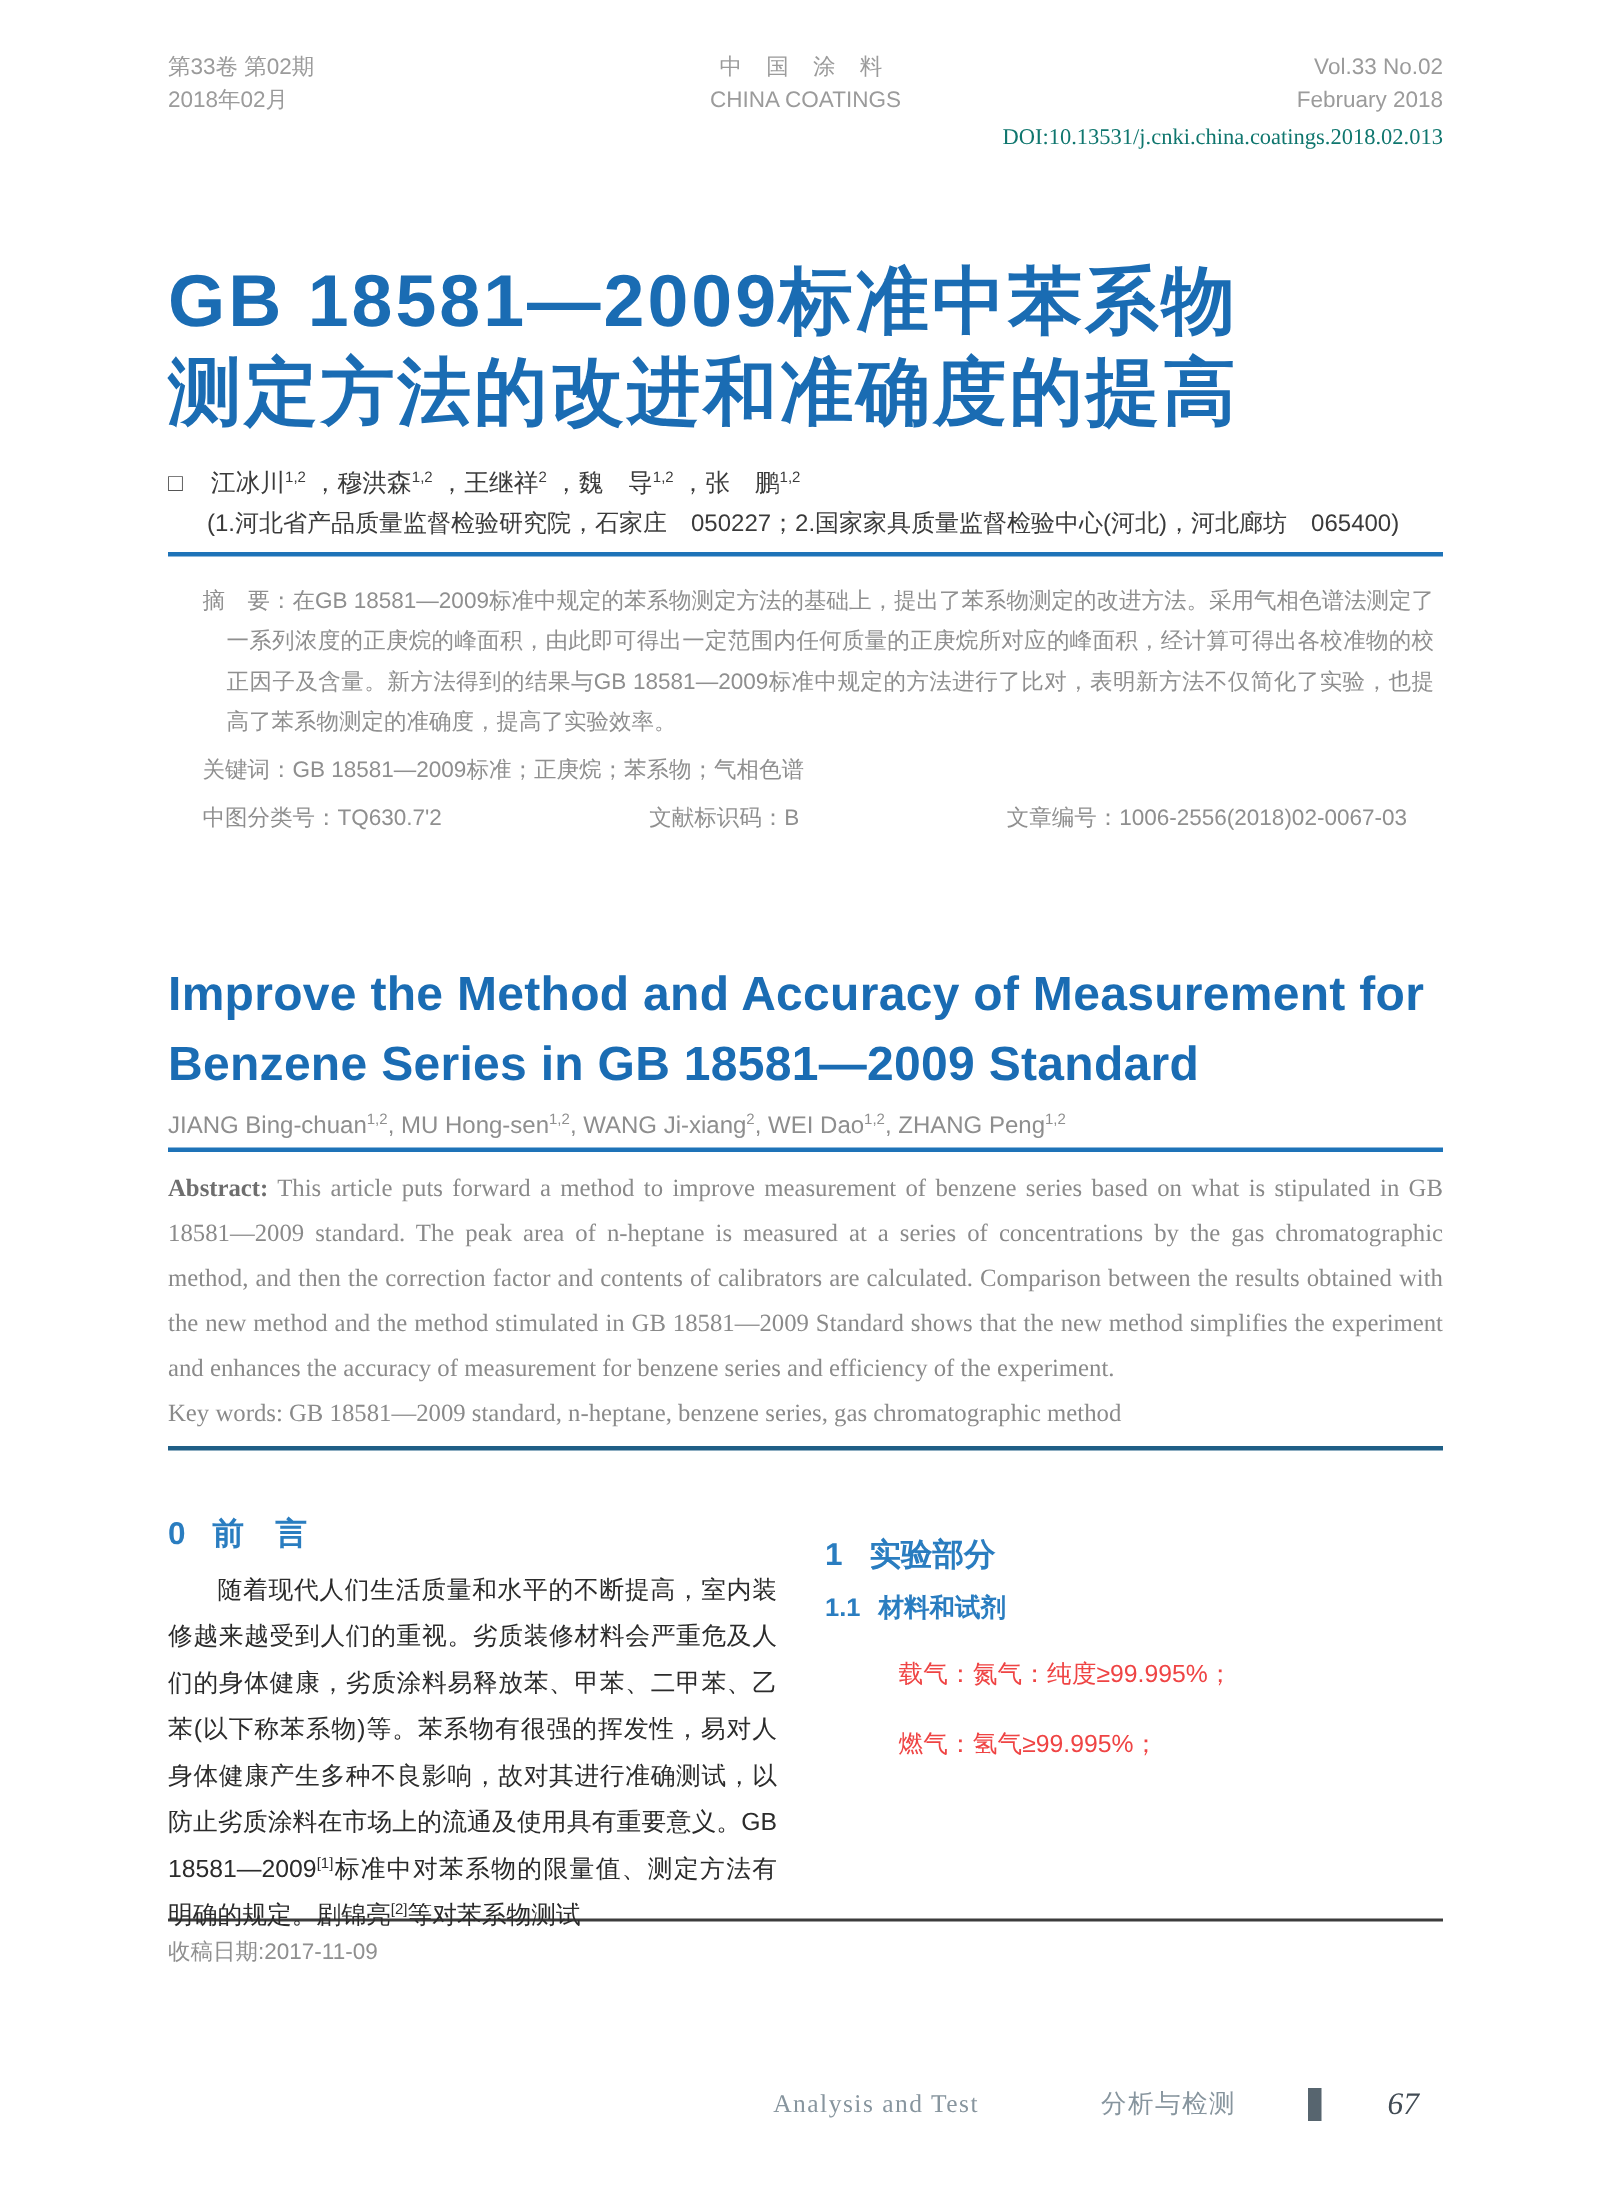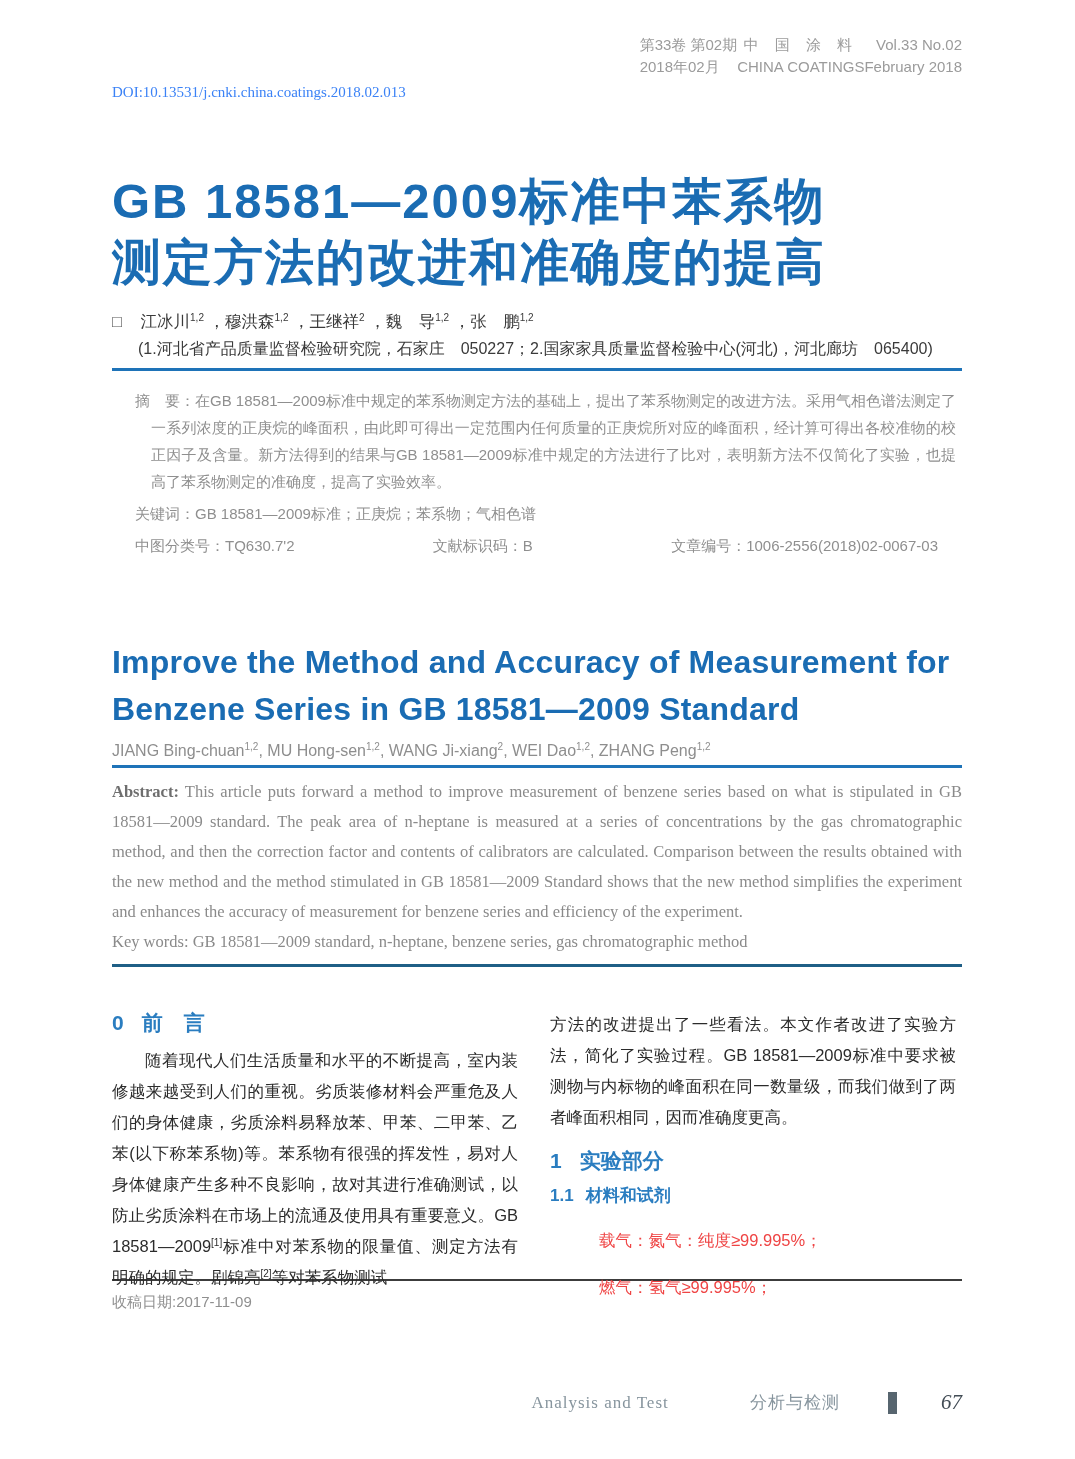--- a/index.html
+++ b/index.html
@@ -7,25 +7,25 @@
     position:relative;
     width:1075px;height:1459px;
     box-sizing:border-box;
     padding:34px 113px 0 112px;
     background:#ffffff;
     font-family:"Liberation Sans", sans-serif;
     color:#2e2e2e;
     overflow:hidden;
   }
   
-  .jheader{display:flex;justify-content:flex-end;color:#9b9b9b;font-size:15px;line-height:22px;}
+  .jheader{display:flex;justify-content:space-between;color:#9b9b9b;font-size:15px;line-height:22px;}
   .jheader .c{text-align:center;}
   .jheader .r{text-align:right;}
   .jheader .spread{letter-spacing:6px;}
-  .doi{margin-top:6px;font-size:15px;color:#3b82f6;font-family:"Liberation Serif",serif;}
+  .doi{margin-top:6px;font-size:15px;color:#0f766e;font-family:"Liberation Serif",serif;text-align:right;}
   
   .cn-title{
     margin-top:70px;
     color:#1a6cb3;font-weight:bold;
     font-size:49px;line-height:61px;letter-spacing:2px;
   }
   
   .cn-authors{margin-top:18px;font-size:16.5px;color:#3a3a3a;}
   .cn-authors .marker{margin-right:14px;color:#555;}
   sup{font-size:10px;vertical-align:super;line-height:0;margin-top:11px;}
@@ -56,21 +56,21 @@
   .body-p{font-size:16.5px;line-height:31px;text-align:justify;margin:0;color:#2b2b2b;}
   .indent{text-indent:2em;}
   .body-line{font-size:16.5px;line-height:31px;margin:16px;padding-left:2em;color:#ef4444;}
   .ref{color:#2b2b2b;}
   
   .footnote{margin-top:16px;}
   .fn-rule{height:2px;background:#3c3c3c;}
   .fn-text{margin-top:8px;color:#8f8f8f;font-size:15px;line-height:26px;}
   
   .pfooter{
-    position:absolute;top:1390px;right:113px;
+    position:absolute;top:1390px;right:129px;
     display:flex;align-items:center;
     font-family:"Liberation Serif",serif;color:#87959e;font-size:17px;letter-spacing:1px;gap:38px;
   }
   .pfooter .bar{display:inline-block;width:9px;height:22px;background:#57656f;margin:0 6px 0 10px;}
   .pfooter .pno{font-weight:normal;font-style:italic;font-size:21px;color:#424c55;letter-spacing:0;}
 </style>
 </head>
 <body>
 
 <div class="page">
@@ -133,21 +133,20 @@
   <div class="en-keywords"><span class="b">Key words:</span><span> GB 18581—2009 standard, n-heptane, benzene series, gas chromatographic method</span></div>
 
   <div class="rule-dark"></div>
 
   <div class="columns">
     <div class="col left">
       <p class="h1"><span class="num">0</span><span>前　言</span></p>
       <p class="body-p indent"><span>随着现代人们生活质量和水平的不断提高，室内装修越来越受到人们的重视。劣质装修材料会严重危及人们的身体健康，劣质涂料易释放苯、甲苯、二甲苯、乙苯(以下称苯系物)等。苯系物有很强的挥发性，易对人身体健康产生多种不良影响，故对其进行准确测试，以防止劣质涂料在市场上的流通及使用具有重要意义。GB 18581—2009</span><sup class="ref">[1]</sup><span>标准中对苯系物的限量值、测定方法有明确的规定。剧锦亮</span><sup class="ref">[2]</sup><span>等对苯系物测试</span></p>
     </div>
     <div class="col right">
-      <p class="body-p">方法的改进提出了一些看法。本文作者改进了实验方法，简化了实验过程。GB 18581—2009标准中要求被测物与内标物的峰面积在同一数量级，而我们做到了两者峰面积相同，因而准确度更高。</p>
       <p class="h1" style="margin-top:14px;"><span class="num">1</span><span>实验部分</span></p>
       <p class="h2"><span class="num">1.1</span><span>材料和试剂</span></p>
       <p class="body-line">载气：氮气：纯度≥99.995%；</p>
       <p class="body-line">燃气：氢气≥99.995%；</p>
     </div>
   </div>
 
   <div class="footnote">
     <div class="fn-rule"></div>
     <div class="fn-text">

